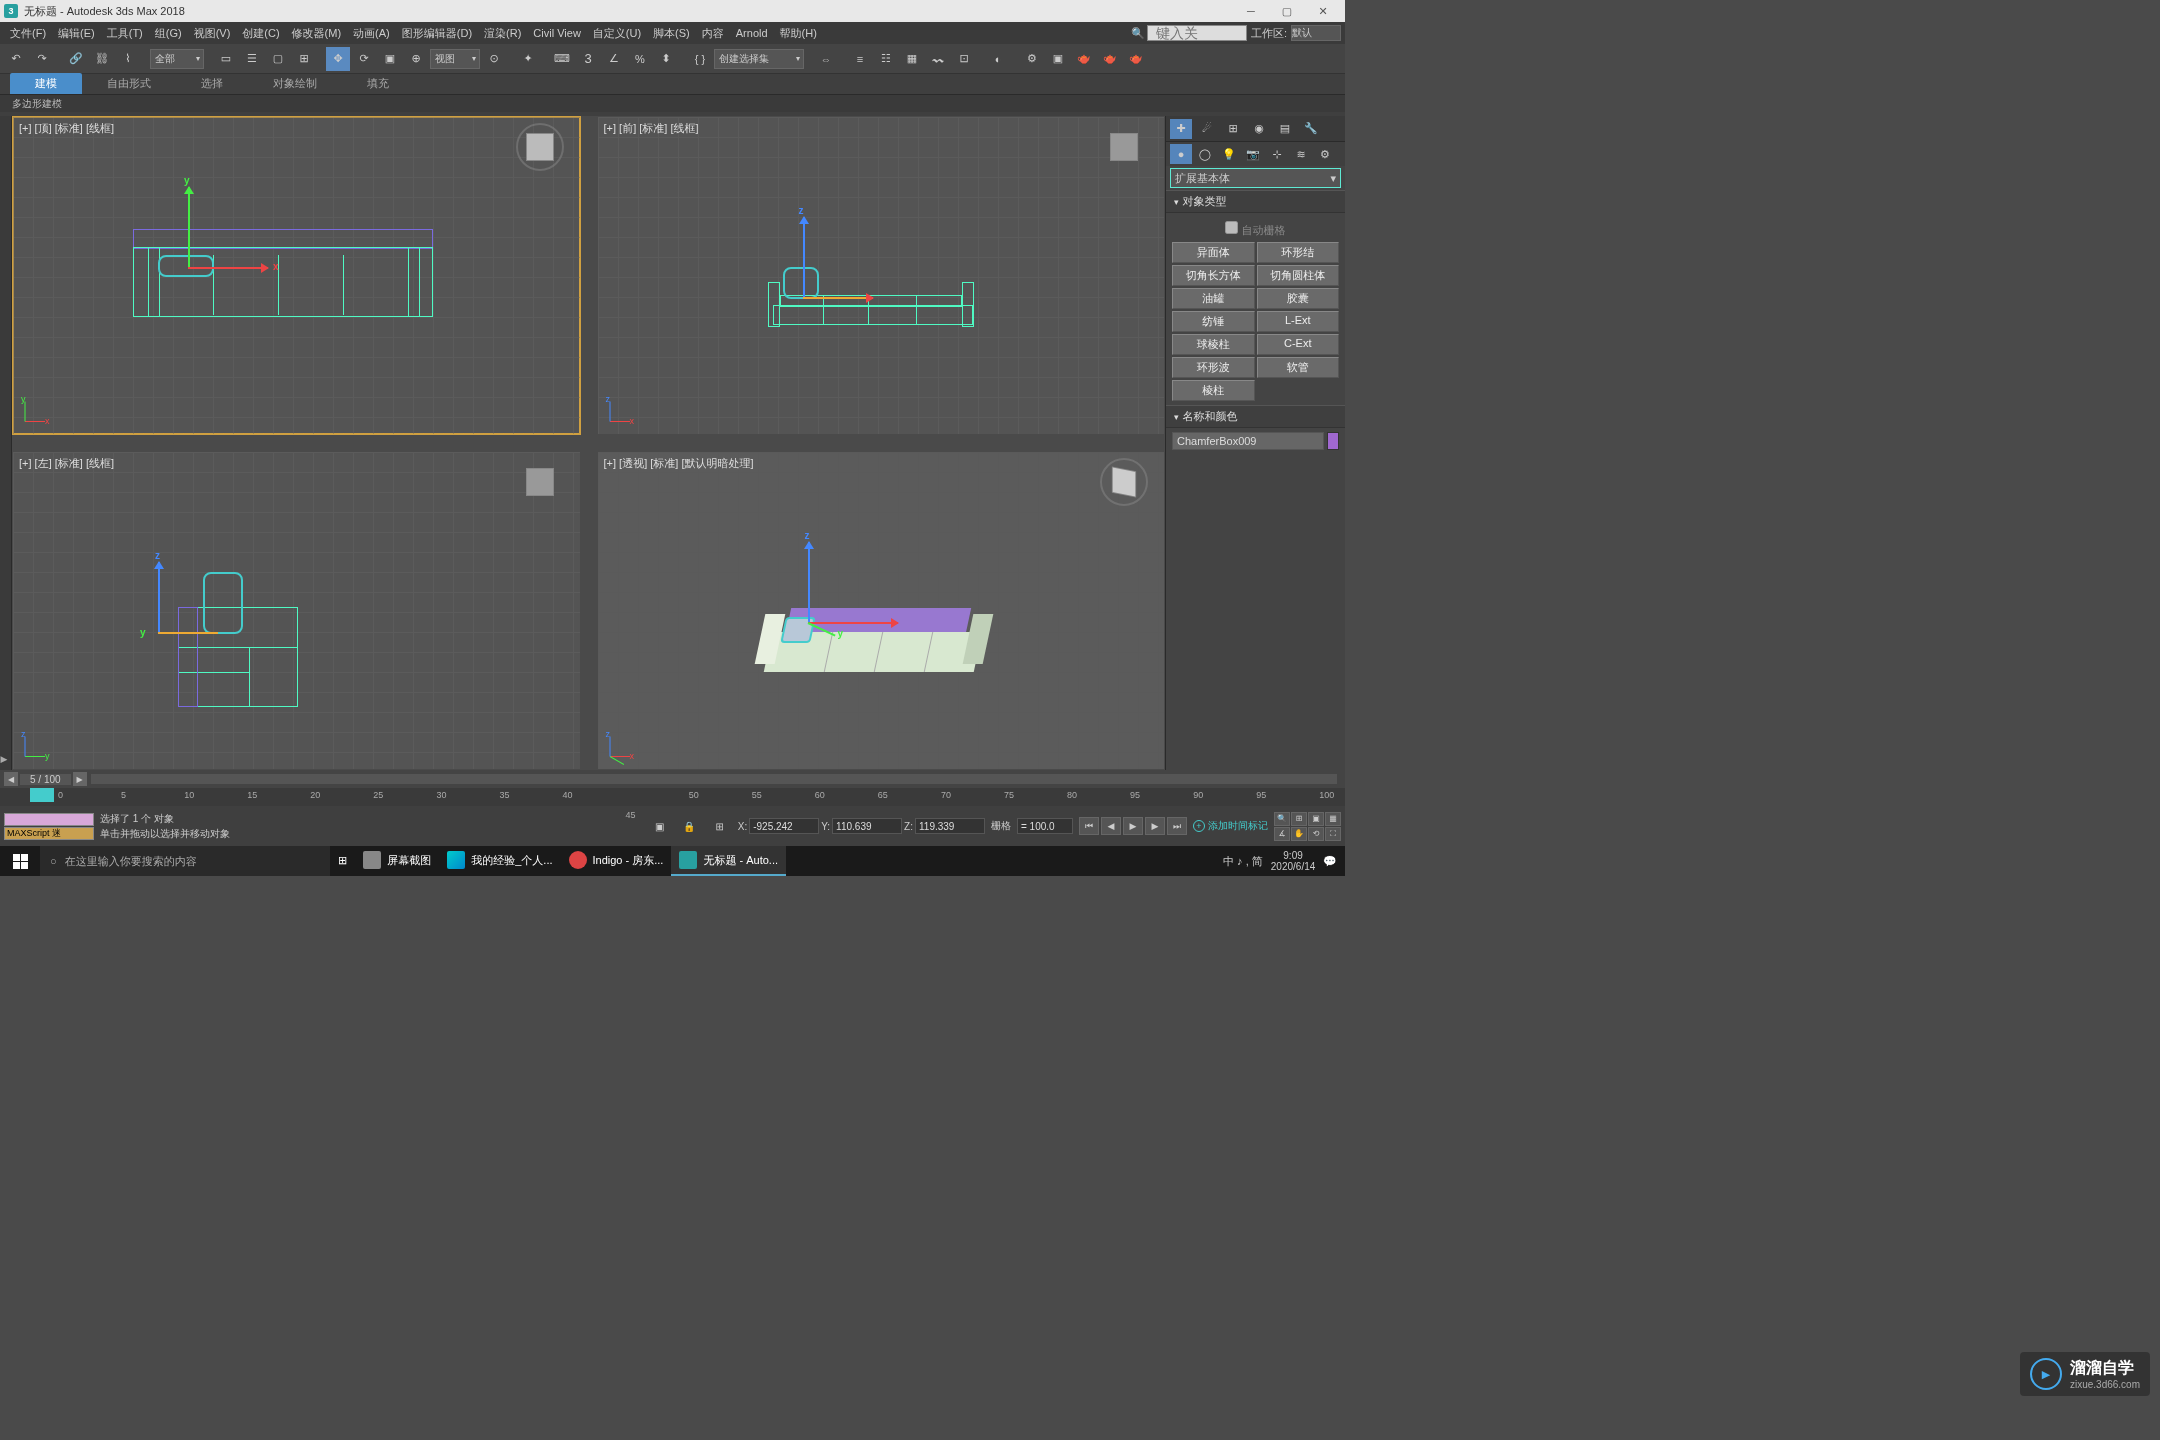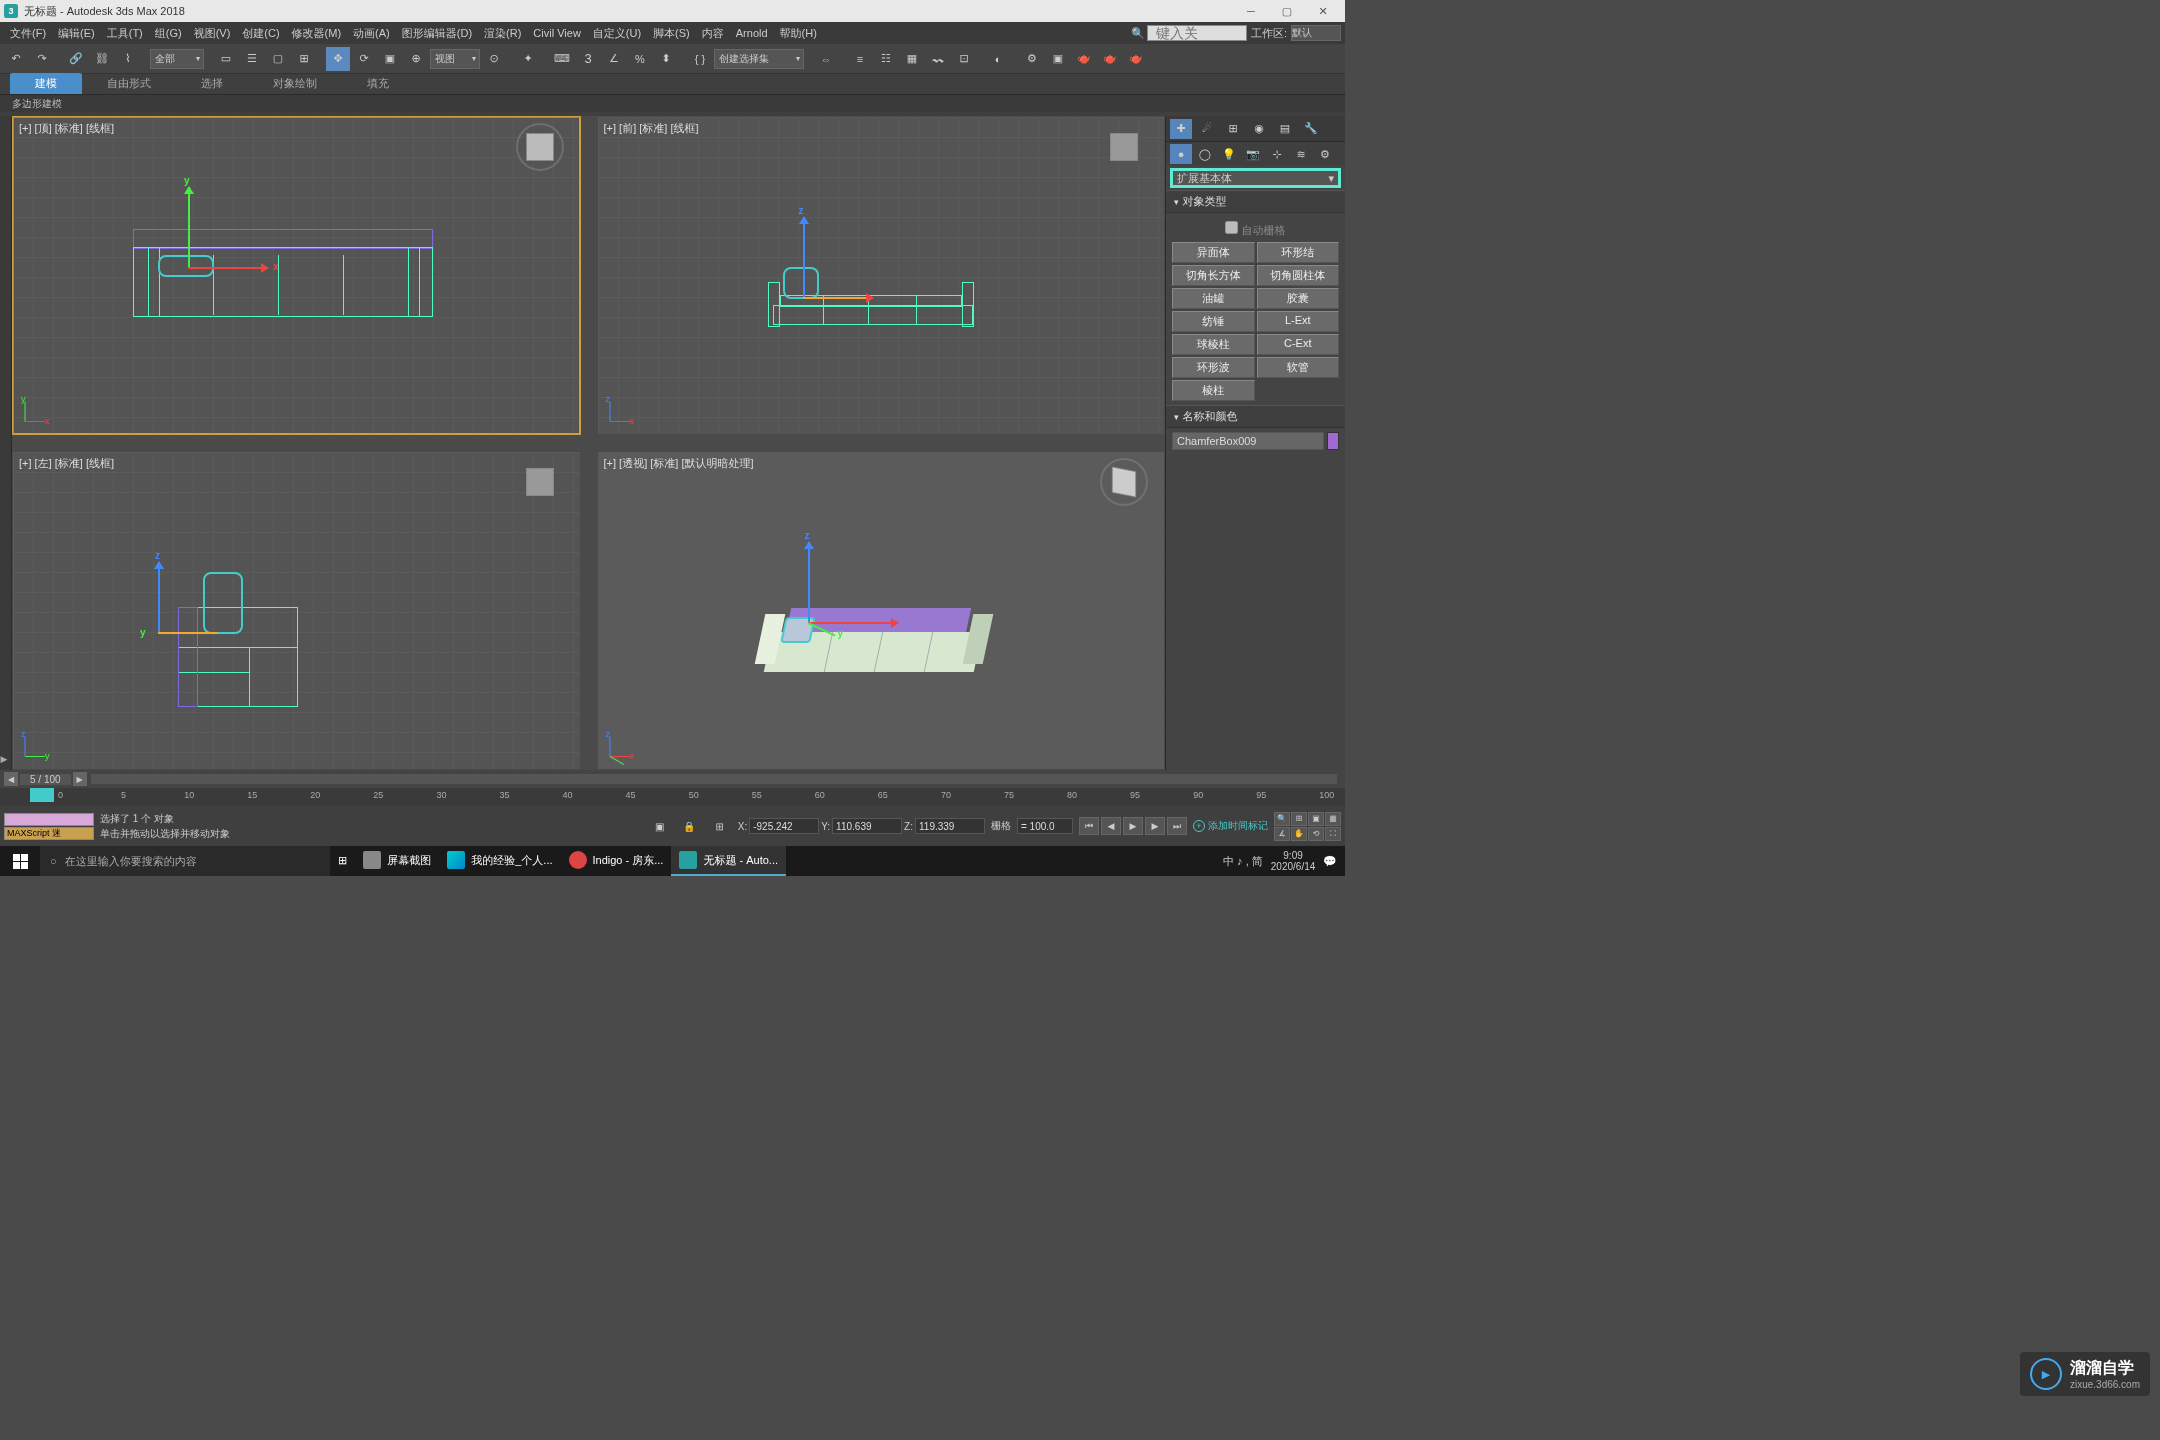--- a/index.html
+++ b/index.html
@@ -67,21 +67,21 @@
 .manip .axis-y::after{content:""; position:absolute; top:-6px; left:-4px; border:5px solid transparent; border-bottom:8px solid #4e4;}
 .manip .axis-z{ width:2px; height:80px; background:#48f; left:0; bottom:0;}
 .manip .axis-z::after{content:""; position:absolute; top:-6px; left:-4px; border:5px solid transparent; border-bottom:8px solid #48f;}
 .manip .lbl{position:absolute; font-size:10px; font-weight:bold;}
 
 .command-panel { width: 180px; background: #444; border-left: 1px solid #2a2a2a; display:flex; flex-direction:column;}
 .cp-tabs-1 { height: 26px; display: flex; background: #3a3a3a; border-bottom:1px solid #2a2a2a; align-items:center; padding:0 4px; gap:4px;}
 .cp-tab { width:22px; height:20px; display:flex; align-items:center; justify-content:center; color:#ccc; }
 .cp-tab.active { background:#5585bb; }
 .cp-tabs-2 { height: 24px; display: flex; background: #3f3f3f; align-items:center; padding:0 4px; gap:2px;}
-.cp-dropdown { height: 20px; background: #555; border:3px solid #5eead4; color:#ccc; font-size:11px; padding:2px 4px; margin:2px 4px; display:flex; align-items:center; position:relative;}
+.cp-dropdown { height: 20px; background: #555; border:1px solid #5eead4; color:#ccc; font-size:11px; padding:2px 4px; margin:2px 4px; display:flex; align-items:center; position:relative;}
 .cp-dropdown::after{content:"▾"; position:absolute; right:4px;}
 .cp-rollout-hdr { background:#3f3f3f; padding:3px 8px; font-size:11px; color:#ddd; border-top:1px solid #555; border-bottom:1px solid #333; display:flex; align-items:center;}
 .cp-rollout-hdr::before{content:"▾"; margin-right:4px; font-size:9px;}
 .cp-body { padding:4px 6px; }
 .cp-checkbox-row { text-align:center; color:#888; padding:4px 0; font-size:11px;}
 .cp-btn-grid { display:grid; grid-template-columns:1fr 1fr; gap:2px; }
 .cp-btn { background:#6a6a6a; border:1px solid #555; border-top-color:#888; border-left-color:#888; color:#eee; font-size:11px; padding:2px 0; text-align:center;}
 .cp-name-row { display:flex; gap:3px; padding:4px 6px; align-items:center;}
 .cp-name-input { flex:1; height:18px; background:#666; border:1px solid #555; color:#ddd; font-size:11px; padding:0 4px;}
 .cp-color { width:18px; height:18px; background:#a068d0; border:1px solid #333;}
@@ -419,21 +419,21 @@
     <div class="tick-area" id="tick-area">
         <span class="tick" style="left: 0%;">0</span>
         <span class="tick" style="left: 4.9%;">5</span>
         <span class="tick" style="left: 9.8%;">10</span>
         <span class="tick" style="left: 14.7%;">15</span>
         <span class="tick" style="left: 19.6%;">20</span>
         <span class="tick" style="left: 24.5%;">25</span>
         <span class="tick" style="left: 29.4%;">30</span>
         <span class="tick" style="left: 34.3%;">35</span>
         <span class="tick" style="left: 39.2%;">40</span>
-        <span class="tick" style="left: 44.1%;">45</span>
+        <span class="tick" style="left: 44.1%; margin-top: 20px;">45</span>
         <span class="tick" style="left: 49%;">50</span>
         <span class="tick" style="left: 53.9%;">55</span>
         <span class="tick" style="left: 58.8%;">60</span>
         <span class="tick" style="left: 63.7%;">65</span>
         <span class="tick" style="left: 68.6%;">70</span>
         <span class="tick" style="left: 73.5%;">75</span>
         <span class="tick" style="left: 78.4%;">80</span>
         <span class="tick" style="left: 83.3%;">95</span>
         <span class="tick" style="left: 88.2%;">90</span>
         <span class="tick" style="left: 93.1%;">95</span>

